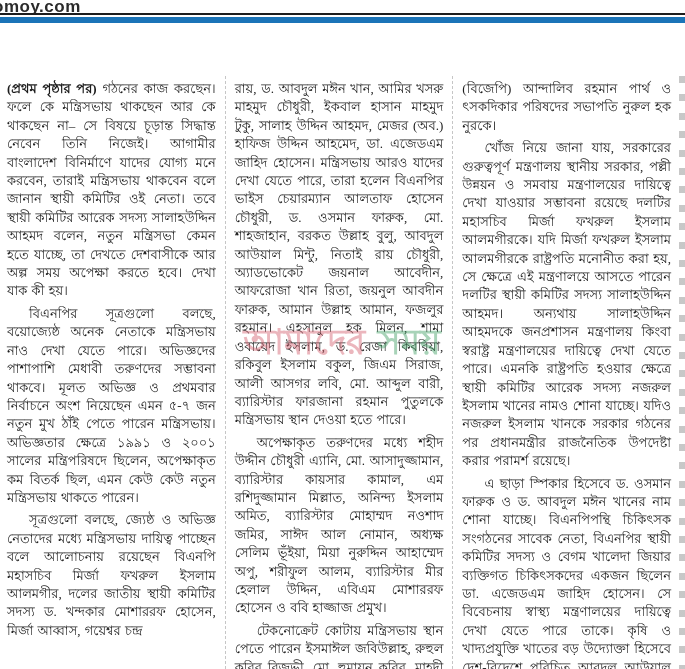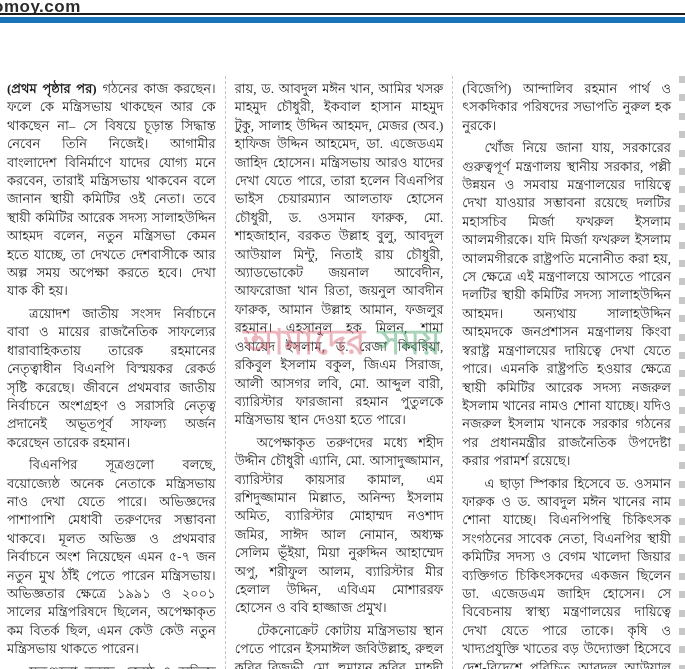--- a/index.html
+++ b/index.html
@@ -38,21 +38,20 @@
   <div id="site-url">omoy.com</div>
   <div id="rule-dark"></div>
   <div id="rule-blue" style="background: rgb(27, 116, 184);"></div>
 
 
   <div id="cols">
 
     <div class="col">
       <p><b>(প্রথম পৃষ্ঠার পর)</b>
         <span>গঠনের কাজ করছেন। ফলে কে মন্ত্রিসভায় থাকছেন আর কে থাকছেন না– সে বিষয়ে চূড়ান্ত সিদ্ধান্ত নেবেন তিনি নিজেই। আগামীর বাংলাদেশ বিনির্মাণে যাদের যোগ্য মনে করবেন, তারাই মন্ত্রিসভায় থাকবেন বলে জানান স্থায়ী কমিটির ওই নেতা। তবে স্থায়ী কমিটির আরেক সদস্য সালাহউদ্দিন আহমদ বলেন, নতুন মন্ত্রিসভা কেমন হতে যাচ্ছে, তা দেখতে দেশবাসীকে আর অল্প সময় অপেক্ষা করতে হবে। দেখা যাক কী হয়।</span></p>
-      <p class="indent">ত্রয়োদশ জাতীয় সংসদ নির্বাচনে বাবা ও মায়ের রাজনৈতিক সাফল্যের ধারাবাহিকতায় তারেক রহমানের নেতৃত্বাধীন বিএনপি বিস্ময়কর রেকর্ড সৃষ্টি করেছে। জীবনে প্রথমবার জাতীয় নির্বাচনে অংশগ্রহণ ও সরাসরি নেতৃত্ব প্রদানেই অভূতপূর্ব সাফল্য অর্জন করেছেন তারেক রহমান।</p>
       <p class="indent">বিএনপির সূত্রগুলো বলছে, বয়োজ্যেষ্ঠ অনেক নেতাকে মন্ত্রিসভায় নাও দেখা যেতে পারে। অভিজ্ঞদের পাশাপাশি মেধাবী তরুণদের সম্ভাবনা থাকবে। মূলত অভিজ্ঞ ও প্রথমবার নির্বাচনে অংশ নিয়েছেন এমন ৫-৭ জন নতুন মুখ ঠাঁই পেতে পারেন মন্ত্রিসভায়। অভিজ্ঞতার ক্ষেত্রে ১৯৯১ ও ২০০১ সালের মন্ত্রিপরিষদে ছিলেন, অপেক্ষাকৃত কম বিতর্ক ছিল, এমন কেউ কেউ নতুন মন্ত্রিসভায় থাকতে পারেন।</p>
       <p class="indent">সূত্রগুলো বলছে, জ্যেষ্ঠ ও অভিজ্ঞ নেতাদের মধ্যে মন্ত্রিসভায় দায়িত্ব পাচ্ছেন বলে আলোচনায় রয়েছেন বিএনপি মহাসচিব মির্জা ফখরুল ইসলাম আলমগীর, দলের জাতীয় স্থায়ী কমিটির সদস্য ড. খন্দকার মোশাররফ হোসেন, মির্জা আব্বাস, গয়েশ্বর চন্দ্র</p>
     </div>
 
     <div class="col-sep"></div>
 
     <div class="col">
       <p>রায়, ড. আবদুল মঈন খান, আমির খসরু মাহমুদ চৌধুরী, ইকবাল হাসান মাহমুদ টুকু, সালাহ উদ্দিন আহমদ, মেজর (অব.) হাফিজ উদ্দিন আহমেদ, ডা. এজেডএম জাহিদ হোসেন। মন্ত্রিসভায় আরও যাদের দেখা যেতে পারে, তারা হলেন বিএনপির ভাইস চেয়ারম্যান আলতাফ হোসেন চৌধুরী, ড. ওসমান ফারুক, মো. শাহজাহান, বরকত উল্লাহ বুলু, আবদুল আউয়াল মিন্টু, নিতাই রায় চৌধুরী, অ্যাডভোকেট জয়নাল আবেদীন, আফরোজা খান রিতা, জয়নুল আবদীন ফারুক, আমান উল্লাহ আমান, ফজলুর রহমান। এহসানুল হক মিলন, শামা ওবায়েদ ইসলাম, ড. রেজা কিবরিয়া, রকিবুল ইসলাম বকুল, জিএম সিরাজ, আলী আসগর লবি, মো. আব্দুল বারী, ব্যারিস্টার ফারজানা রহমান পুতুলকে মন্ত্রিসভায় স্থান দেওয়া হতে পারে।</p>
       <p class="indent">অপেক্ষাকৃত তরুণদের মধ্যে শহীদ উদ্দীন চৌধুরী এ্যানি, মো. আসাদুজ্জামান, ব্যারিস্টার কায়সার কামাল, এম রশিদুজ্জামান মিল্লাত, অনিন্দ্য ইসলাম অমিত, ব্যারিস্টার মোহাম্মদ নওশাদ জমির, সাঈদ আল নোমান, অধ্যক্ষ সেলিম ভূঁইয়া, মিয়া নুরুদ্দিন আহাম্মেদ অপু, শরীফুল আলম, ব্যারিস্টার মীর হেলাল উদ্দিন, এবিএম মোশাররফ হোসেন ও ববি হাজ্জাজ প্রমুখ।</p>
       <p class="indent">টেকনোক্রেট কোটায় মন্ত্রিসভায় স্থান পেতে পারেন ইসমাঈল জবিউল্লাহ, রুহুল কবির রিজভী, মো. হুমায়ূন কবির, মাহদী আমিন ও ডা. মওদুদ হোসেন আলমগীর পাভেল। এ ছাড়া মন্ত্রিসভায় দেখা যেতে পারে গণসংহতি আন্দোলনের জোনায়েদ সাকি, বাংলাদেশ জাতীয় পার্টির</p>

